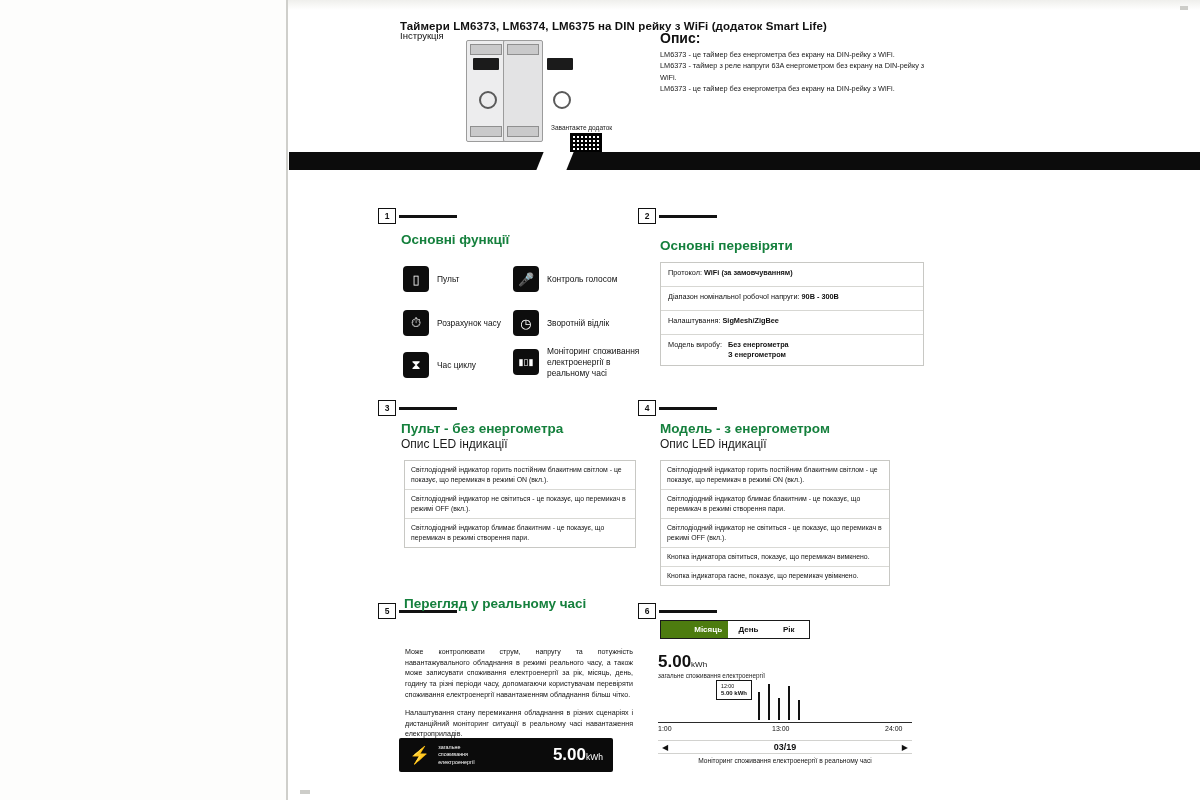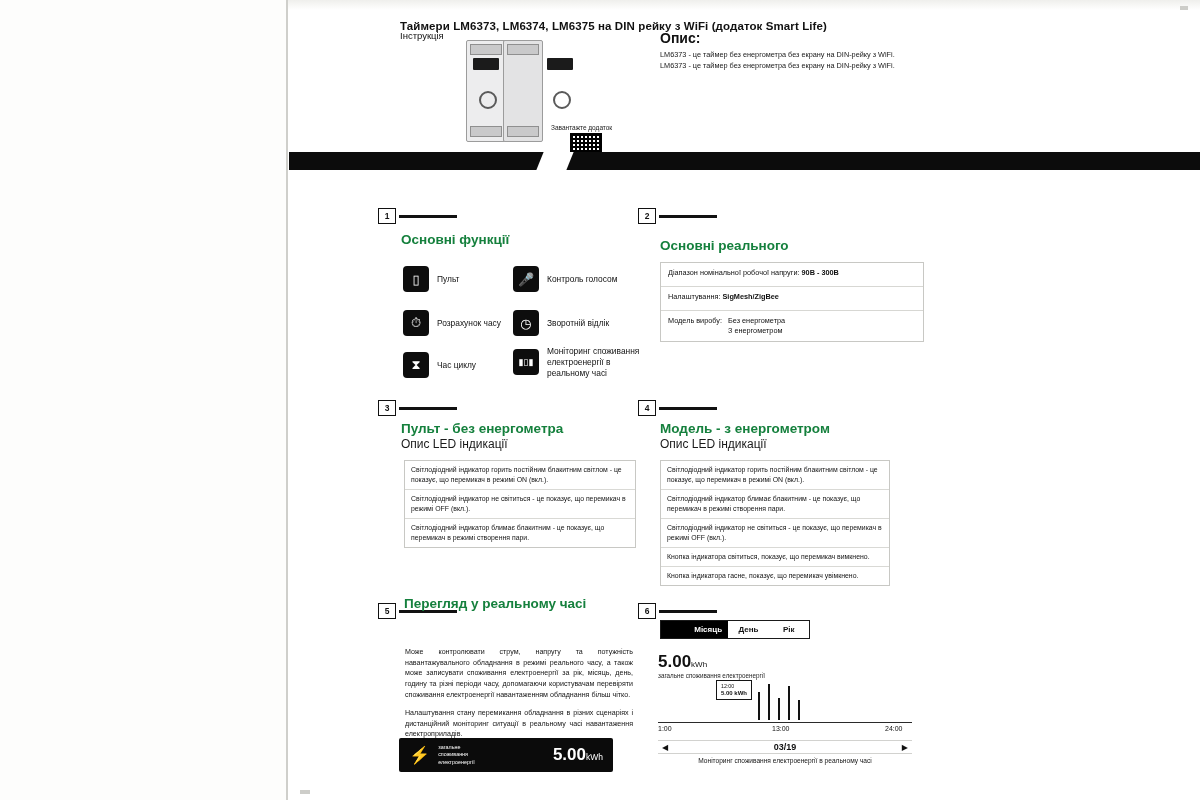--- a/index.html
+++ b/index.html
@@ -240,21 +240,21 @@
   }
   .param-row {
     border-bottom: 1px solid #d7d7d3;
     padding: 5px 7px;
     font-size: 7.3px;
     line-height: 1.35;
     min-height: 13px;
   }
   .param-row:last-child { border-bottom: none; }
   .param-row b { font-weight: bold; }
-  .param-row .two-line span { display: block; }
+  .param-row .two-line span { display: block; font-weight: bold; }
 
   
   .led-box {
     position: absolute;
     border: 1px solid #c8c8c4;
     background: #fff;
   }
   .led-item {
     border-bottom: 1px solid #d9d9d5;
     padding: 4px 6px;
@@ -325,21 +325,21 @@
   .tab {
     flex: 1;
     font-size: 8px;
     font-weight: bold;
     display: flex;
     align-items: center;
     justify-content: center;
     color: #111;
   }
   .tab.active {
-    background: #000000;
+    background: #4d7c0f;
     color: #fff;
     padding-left: 27px;
   }
   .big-kwh {
     position: absolute;
     left: 658px;
     top: 652px;
     font-size: 17px;
     font-weight: bold;
     color: #101010;
@@ -431,20 +431,21 @@
   <div class="left-gutter"></div>
   <div class="gutter-line"></div>
   <div class="paper"></div>
   <div class="scan-shadow-top"></div>
 
   <div class="doc-title">Таймери LM6373, LM6374, LM6375 на DIN рейку з WiFi (додаток Smart Life)</div>
   <div class="instr-label">Інструкція</div>
   <div class="desc-label">Опис:</div>
   <div class="desc-body" id="desc-text">
       <div>LM6373 - це таймер без енергометра без екрану на DIN-рейку з WiFi.</div>
+      <div>LM6373 - таймер з реле напруги 63A енергометром без екрану на DIN-рейку з WiFi.</div>
       <div>LM6373 - це таймер без енергометра без екрану на DIN-рейку з WiFi.</div>
     </div>
 
   <div class="device">
     <div class="dev-body">
       <div class="dev-screen"></div>
       <div class="dev-knob"></div>
     </div>
     <div class="dev-body2">
       <div class="dev-screen two"></div>
@@ -481,21 +482,21 @@
   <div class="marker" style="left:378px; top:603px;">
     <div class="num">5</div>
     <div class="rule"></div>
   </div>
   <div class="marker" style="left:638px; top:603px;">
     <div class="num">6</div>
     <div class="rule"></div>
   </div>
 
   <div class="sec-title" style="left:401px; top:232px;">Основні функції</div>
-  <div class="sec-title" style="left:660px; top:238px;">Основні реального</div>
+  <div class="sec-title" style="left:660px; top:238px;">Основні перевіряти</div>
   <div class="sec-title" style="left:401px; top:421px;">Пульт - без енергометра</div>
   <div class="sec-sub" style="left:401px; top:437px;">Опис LED індикації</div>
   <div class="sec-title" style="left:660px; top:421px;">Модель - з енергометром</div>
   <div class="sec-sub" style="left:660px; top:437px;">Опис LED індикації</div>
   <div class="sec-title" style="left:404px; top:596px;">Перегляд у реальному часі</div>
 
   <div class="feat" style="left:403px; top:266px;">
     <div class="feat-ico">▯</div>
     <div class="feat-txt">Пульт</div>
   </div>
@@ -514,20 +515,24 @@
   <div class="feat" style="left:403px; top:352px;">
     <div class="feat-ico">⧗</div>
     <div class="feat-txt">Час циклу</div>
   </div>
   <div class="feat" style="left:513px; top:346px;">
     <div class="feat-ico" style="font-size:9px;">▮▯▮</div>
     <div class="feat-txt">Моніторинг споживання електроенергії в реальному часі</div>
   </div>
 
   <div class="param-box">
+    <div class="param-row">
+      <span>Протокол:</span>
+      <b>WiFi (за замовчуванням)</b>
+    </div>
     <div class="param-row">
       <span>Діапазон номінальної робочої напруги:</span>
       <b>90В - 300В</b>
     </div>
     <div class="param-row">
       <span>Налаштування:</span>
       <b>SigMesh/ZigBee</b>
     </div>
     <div class="param-row" style="display:flex; gap:6px;">
       <span>Модель виробу:</span>

